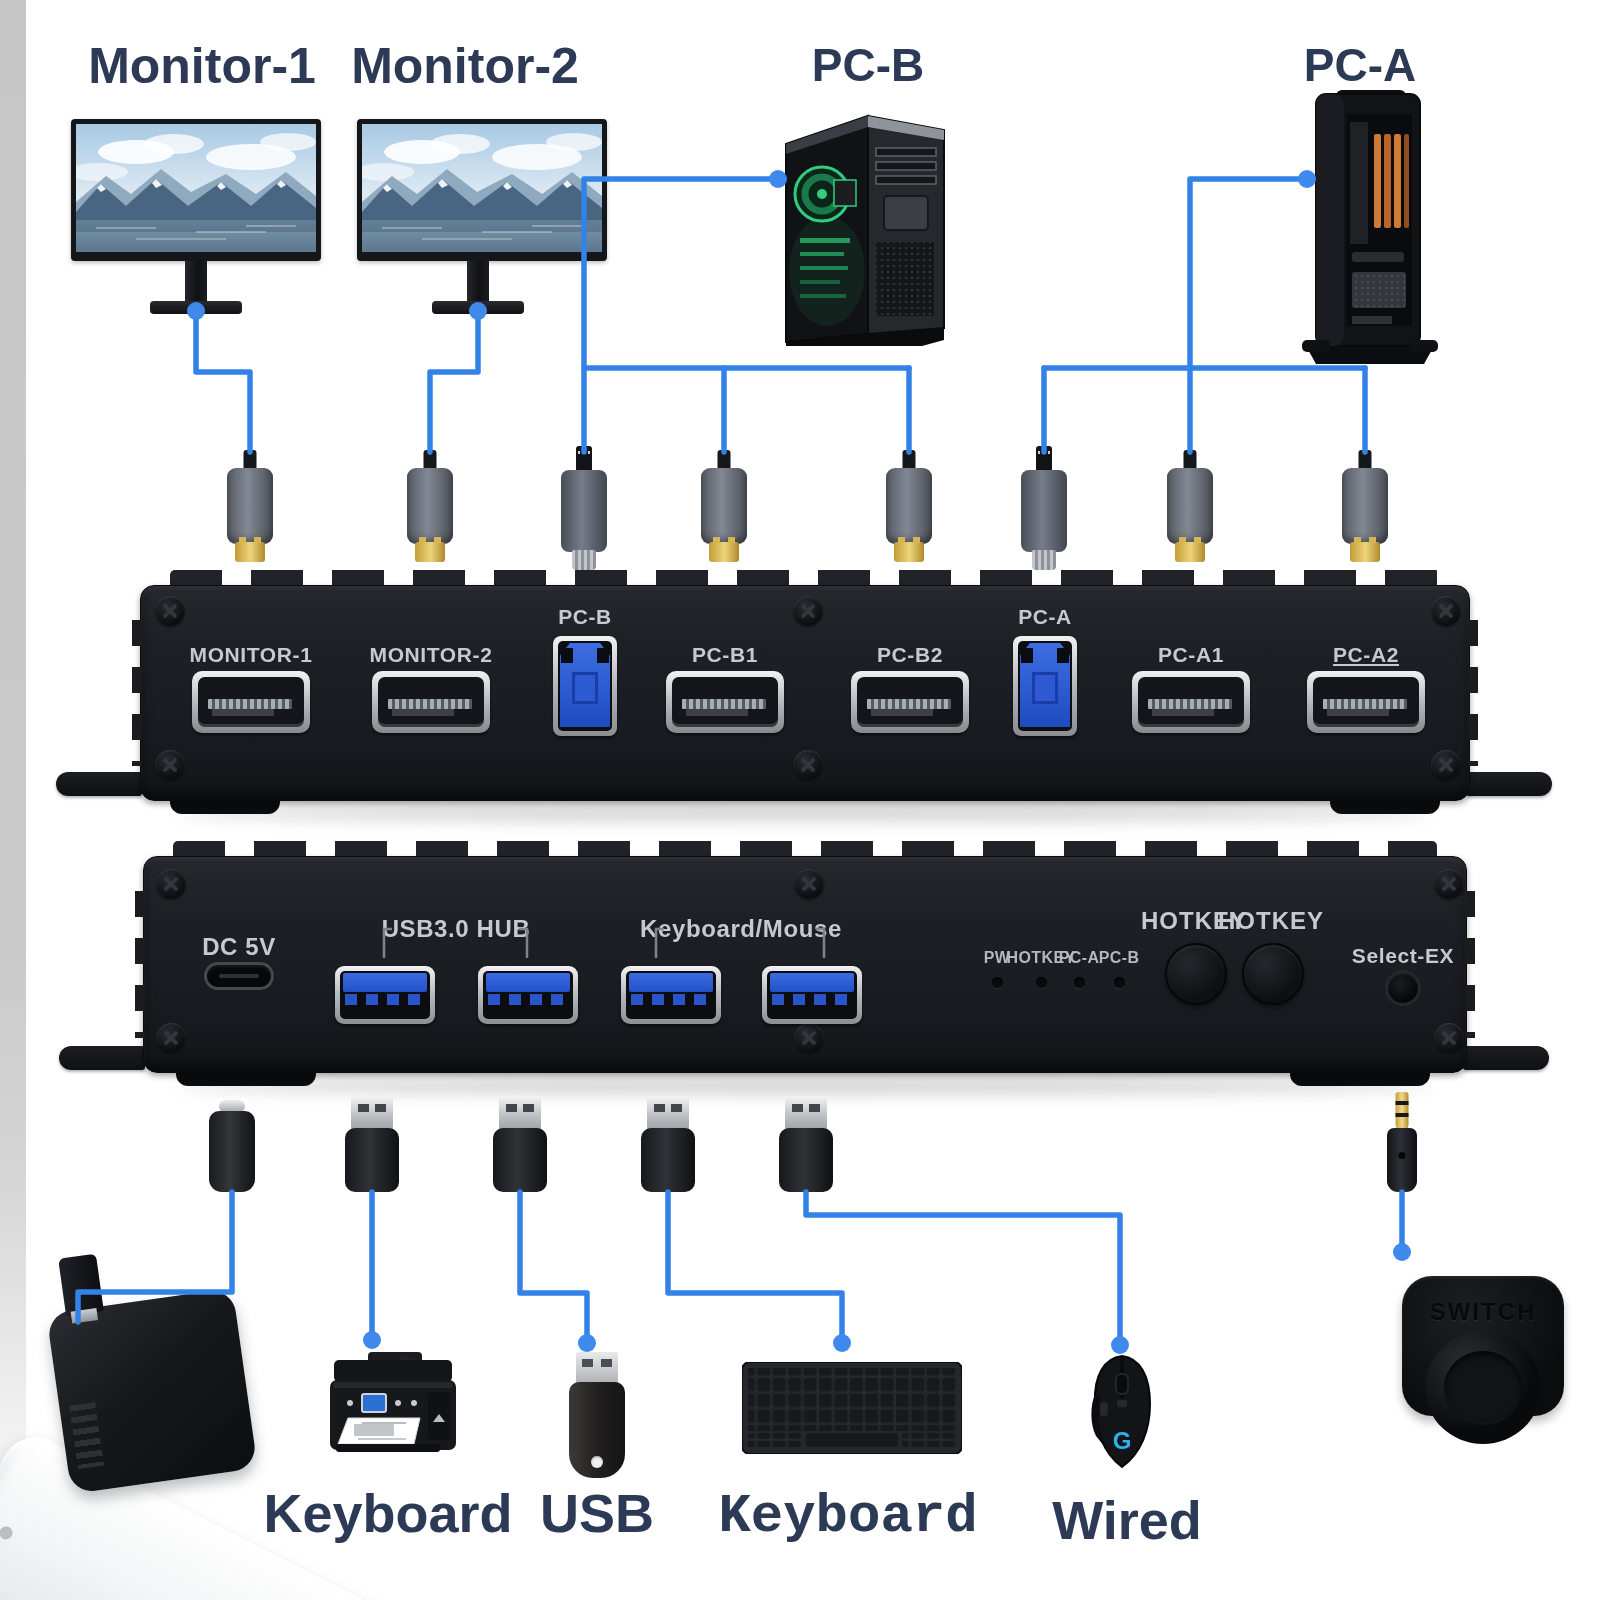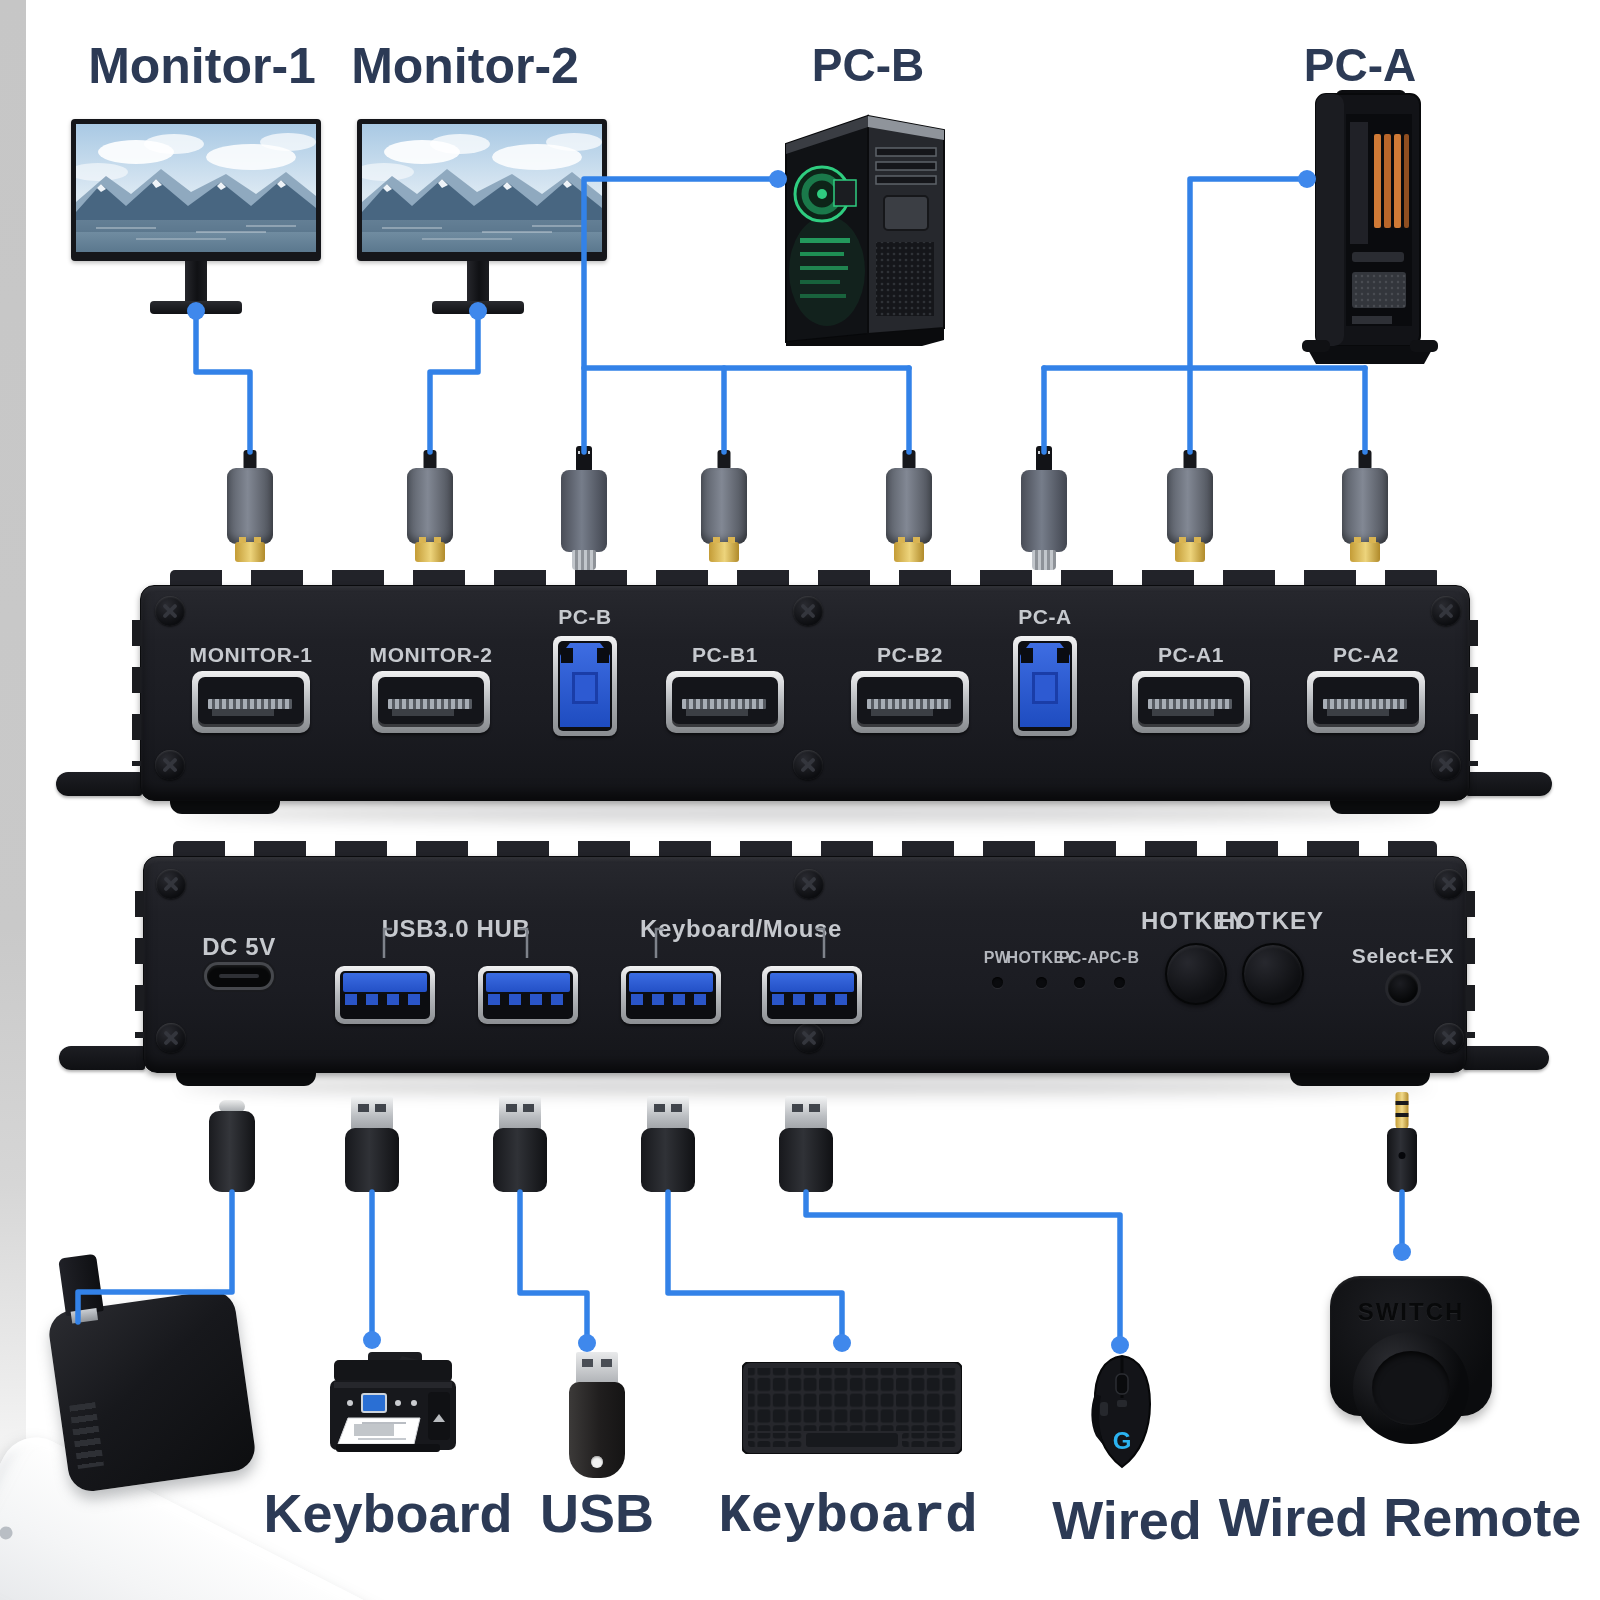--- a/index.html
+++ b/index.html
@@ -164,21 +164,21 @@
   .usbstick{left:566px;top:1352px;width:62px;height:126px;}
   .usbstick .tip{position:absolute;left:50%;transform:translateX(-50%);top:0;width:42px;height:32px;
          background:linear-gradient(180deg,#e9eaeb,#aeb1b5);border-radius:2px;}
   .usbstick .tip::before{content:'';position:absolute;left:6px;top:7px;width:11px;height:8px;background:#4a4e55;}
   .usbstick .tip::after{content:'';position:absolute;right:6px;top:7px;width:11px;height:8px;background:#4a4e55;}
   .usbstick .sbody{position:absolute;left:50%;transform:translateX(-50%);top:30px;width:56px;height:96px;
          background:linear-gradient(90deg,#3c3a39,#201e1e 55%,#151414);border-radius:10px 10px 24px 24px;}
   .usbstick .sbody::after{content:'';position:absolute;left:50%;bottom:10px;transform:translateX(-50%);
          width:12px;height:12px;border-radius:50%;background:#f2f2f2;box-shadow:inset 0 1px 2px #999;}
 
-  .remote{left:1330px;top:1276px;width:162px;height:140px;border-radius:30px;
+  .remote{left:1402px;top:1276px;width:162px;height:140px;border-radius:30px;
           background:radial-gradient(circle at 40% 28%,#1d1e22,#0b0c0e 75%);
           box-shadow:0 6px 10px rgba(0,0,0,.25), inset 0 2px 3px rgba(255,255,255,.07);}
   .remote .rtxt{position:absolute;left:50%;transform:translateX(-50%);top:22px;font-weight:bold;
           font-size:24px;letter-spacing:2px;color:#08090a;text-shadow:0 1px 0 rgba(255,255,255,.07);}
   .remote .ring{position:absolute;left:50%;transform:translateX(-50%);top:56px;width:116px;height:112px;
           border-radius:50%;background:radial-gradient(circle at 35% 28%,#2c2d32,#090a0c 62%);}
   .remote .ring::after{content:'';position:absolute;left:50%;top:50%;transform:translate(-50%,-50%);
           width:78px;height:74px;border-radius:50%;background:#121316;
           box-shadow:inset 0 3px 6px rgba(0,0,0,.8), inset 0 -1px 2px rgba(255,255,255,.05);}
 
@@ -353,21 +353,21 @@
       <div class="screw" style="left:652px;top:164px;"></div>
       <div class="screw" style="left:1290px;top:164px;"></div>
 
       <div class="plbl" style="left:110px;top:58px;">MONITOR-1</div>
       <div class="plbl" style="left:290px;top:58px;">MONITOR-2</div>
       <div class="plbl" style="left:444px;top:20px;">PC-B</div>
       <div class="plbl" style="left:584px;top:58px;">PC-B1</div>
       <div class="plbl" style="left:769px;top:58px;">PC-B2</div>
       <div class="plbl" style="left:904px;top:20px;">PC-A</div>
       <div class="plbl" style="left:1050px;top:58px;">PC-A1</div>
-      <div class="plbl" style="left:1225px;top:58px;">PC-A2</div>
+      <div class="plbl" style="left:1225px;top:58px;text-decoration:underline;">PC-A2</div>
 
       <div class="dp" style="left:51px;top:85px;">
           <i></i>
         </div>
       <div class="dp" style="left:231px;top:85px;">
           <i></i>
         </div>
       <div class="ub" style="left:412px;top:50px;">
           <i></i>
           <span class="bb"></span>
@@ -547,21 +547,20 @@
 
   <div class="abs remote z2">
     <span class="rtxt">SWITCH</span>
     <span class="ring"></span>
   </div>
 
   <div class="lbl bot z4" style="left:388px;top:1486px;">Keyboard</div>
   <div class="lbl bot z4" style="left:597px;top:1486px;">USB</div>
   <div class="lbl bot z4" style="left:848px;top:1490px;font-family:Liberation Mono, monospace;">Keyboard</div>
   <div class="lbl bot z4" style="left:1127px;top:1493px;">Wired</div>
-  <div class="lbl bot z4" style="left:1400px;top:1490px;">Wired Remote</div>
 
   <svg class="lines" width="1600" height="1600" viewBox="0 0 1600 1600">
     <g fill="none" stroke="#3382e8" stroke-width="5.5" stroke-linejoin="round" stroke-linecap="round">
       <polyline points="196,311 196,372 250,372 250,452"></polyline>
       <polyline points="478,311 478,372 430,372 430,452"></polyline>
       <polyline points="778,179 584,179 584,452"></polyline>
       <polyline points="584,368 909,368"></polyline>
       <polyline points="724,368 724,452"></polyline>
       <polyline points="909,368 909,452"></polyline>
       <polyline points="1307,179 1190,179 1190,452"></polyline>

